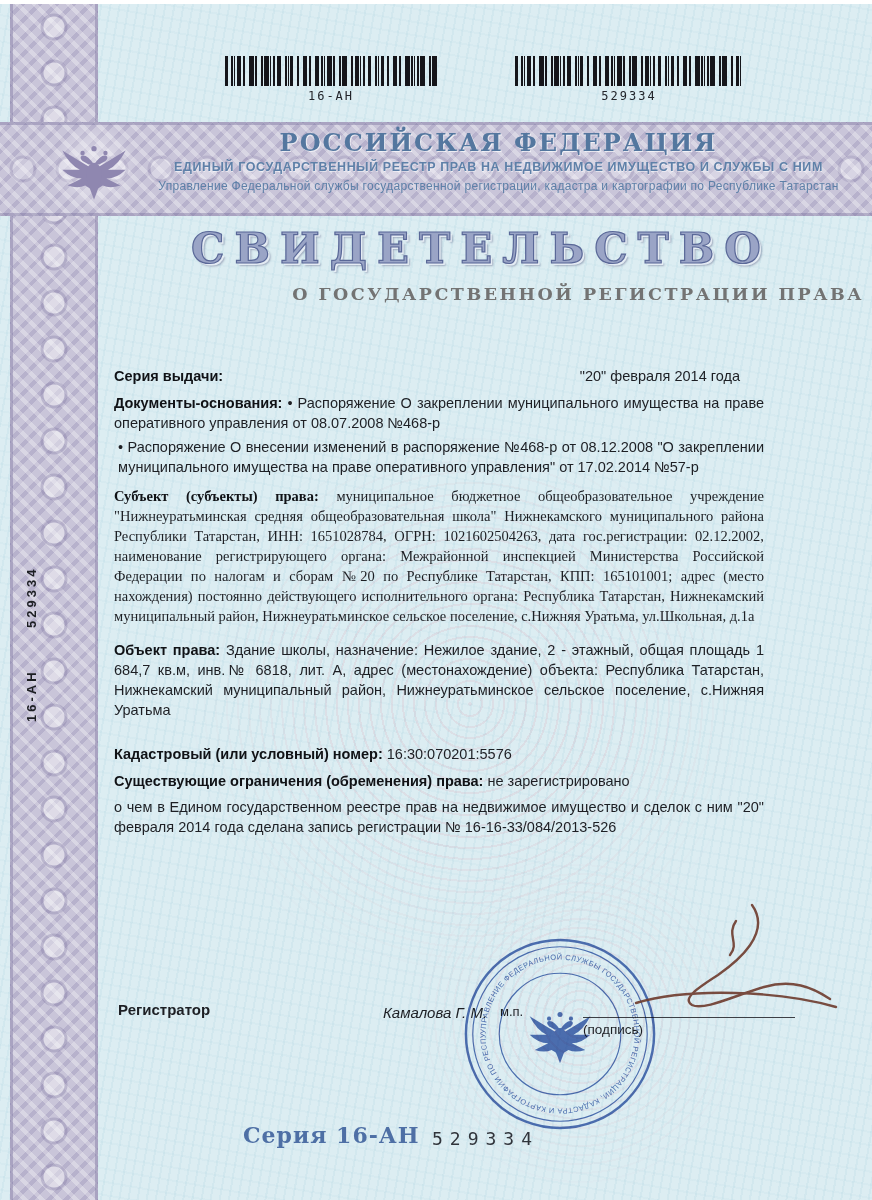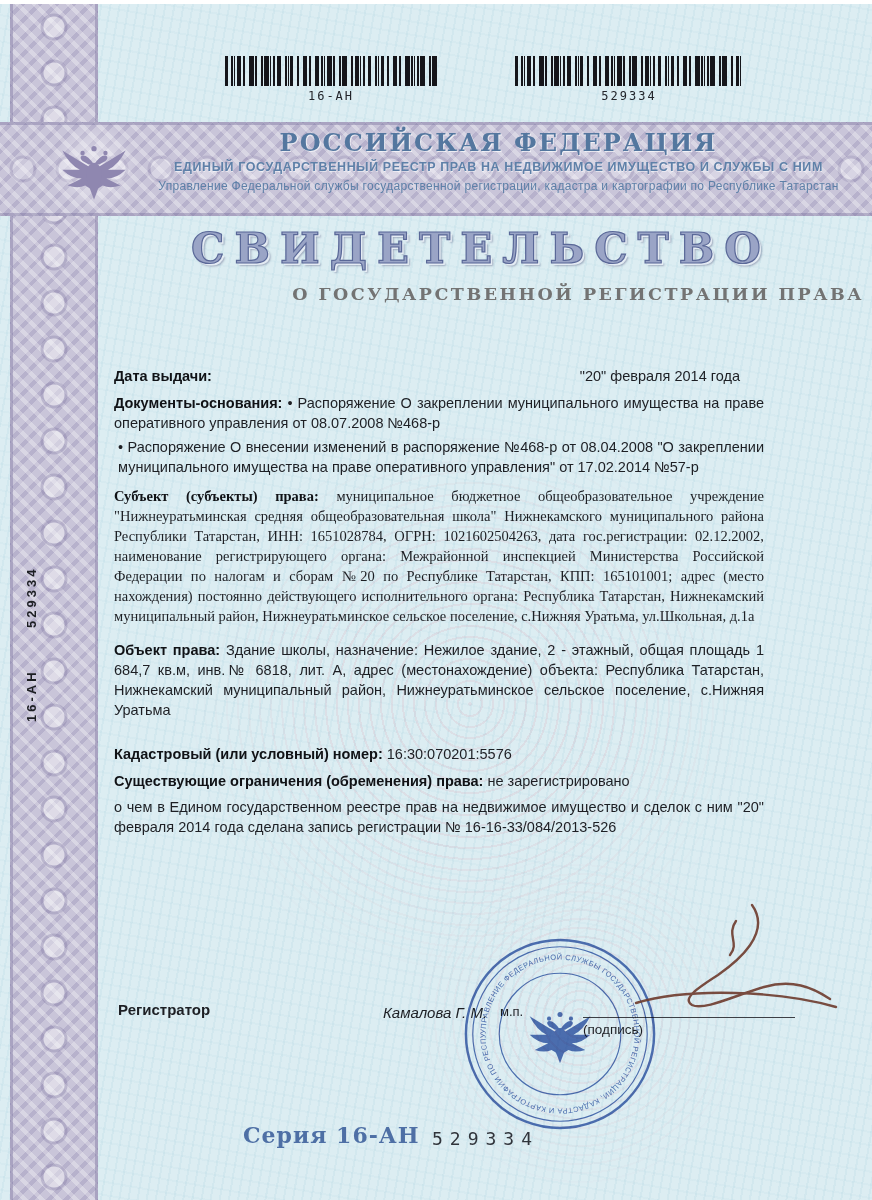--- a/index.html
+++ b/index.html
@@ -174,29 +174,29 @@
     <div class="h-country">РОССИЙСКАЯ ФЕДЕРАЦИЯ</div>
     <div class="h-registry">ЕДИНЫЙ ГОСУДАРСТВЕННЫЙ РЕЕСТР ПРАВ НА НЕДВИЖИМОЕ ИМУЩЕСТВО И СЛУЖБЫ С НИМ</div>
     <div class="h-office">Управление Федеральной службы государственной регистрации, кадастра и картографии по Республике Татарстан</div>
   </div>
 
   <div class="title">СВИДЕТЕЛЬСТВО</div>
   <div class="subtitle">О ГОСУДАРСТВЕННОЙ РЕГИСТРАЦИИ ПРАВА</div>
 
   <div class="body">
     <div class="date-row">
-      <b>Дата выдачи:</b>
+      <b>Серия выдачи:</b>
       <span>"20" февраля 2014 года</span>
     </div>
     <p>
       <b>Документы-основания:</b>
       <span>• Распоряжение О закреплении муниципального имущества на праве оперативного управления от 08.07.2008 №468-р</span>
     </p>
     <p class="p-basis2">
-      <span>• Распоряжение О внесении изменений в распоряжение №468-р от 08.04.2008 "О закреплении муниципального имущества на праве оперативного управления" от 17.02.2014 №57-р</span>
+      <span>• Распоряжение О внесении изменений в распоряжение №468-р от 08.12.2008 "О закреплении муниципального имущества на праве оперативного управления" от 17.02.2014 №57-р</span>
     </p>
     <p class="p-subject">
       <b>Субъект (субъекты) права:</b>
       <span>муниципальное бюджетное общеобразовательное учреждение "Нижнеуратьминская средняя общеобразовательная школа" Нижнекамского муниципального района Республики Татарстан, ИНН: 1651028784, ОГРН: 1021602504263, дата гос.регистрации: 02.12.2002, наименование регистрирующего органа: Межрайонной инспекцией Министерства Российской Федерации по налогам и сборам №20 по Республике Татарстан, КПП: 165101001; адрес (место нахождения) постоянно действующего исполнительного органа: Республика Татарстан, Нижнекамский муниципальный район, Нижнеуратьминское сельское поселение, с.Нижняя Уратьма, ул.Школьная, д.1а</span>
     </p>
     <p class="p-object">
       <b>Объект права:</b>
       <span>Здание школы, назначение: Нежилое здание, 2 - этажный, общая площадь 1 684,7 кв.м, инв.№ 6818, лит. А, адрес (местонахождение) объекта: Республика Татарстан, Нижнекамский муниципальный район, Нижнеуратьминское сельское поселение, с.Нижняя Уратьма</span>
     </p>
     <p class="p-cad">

